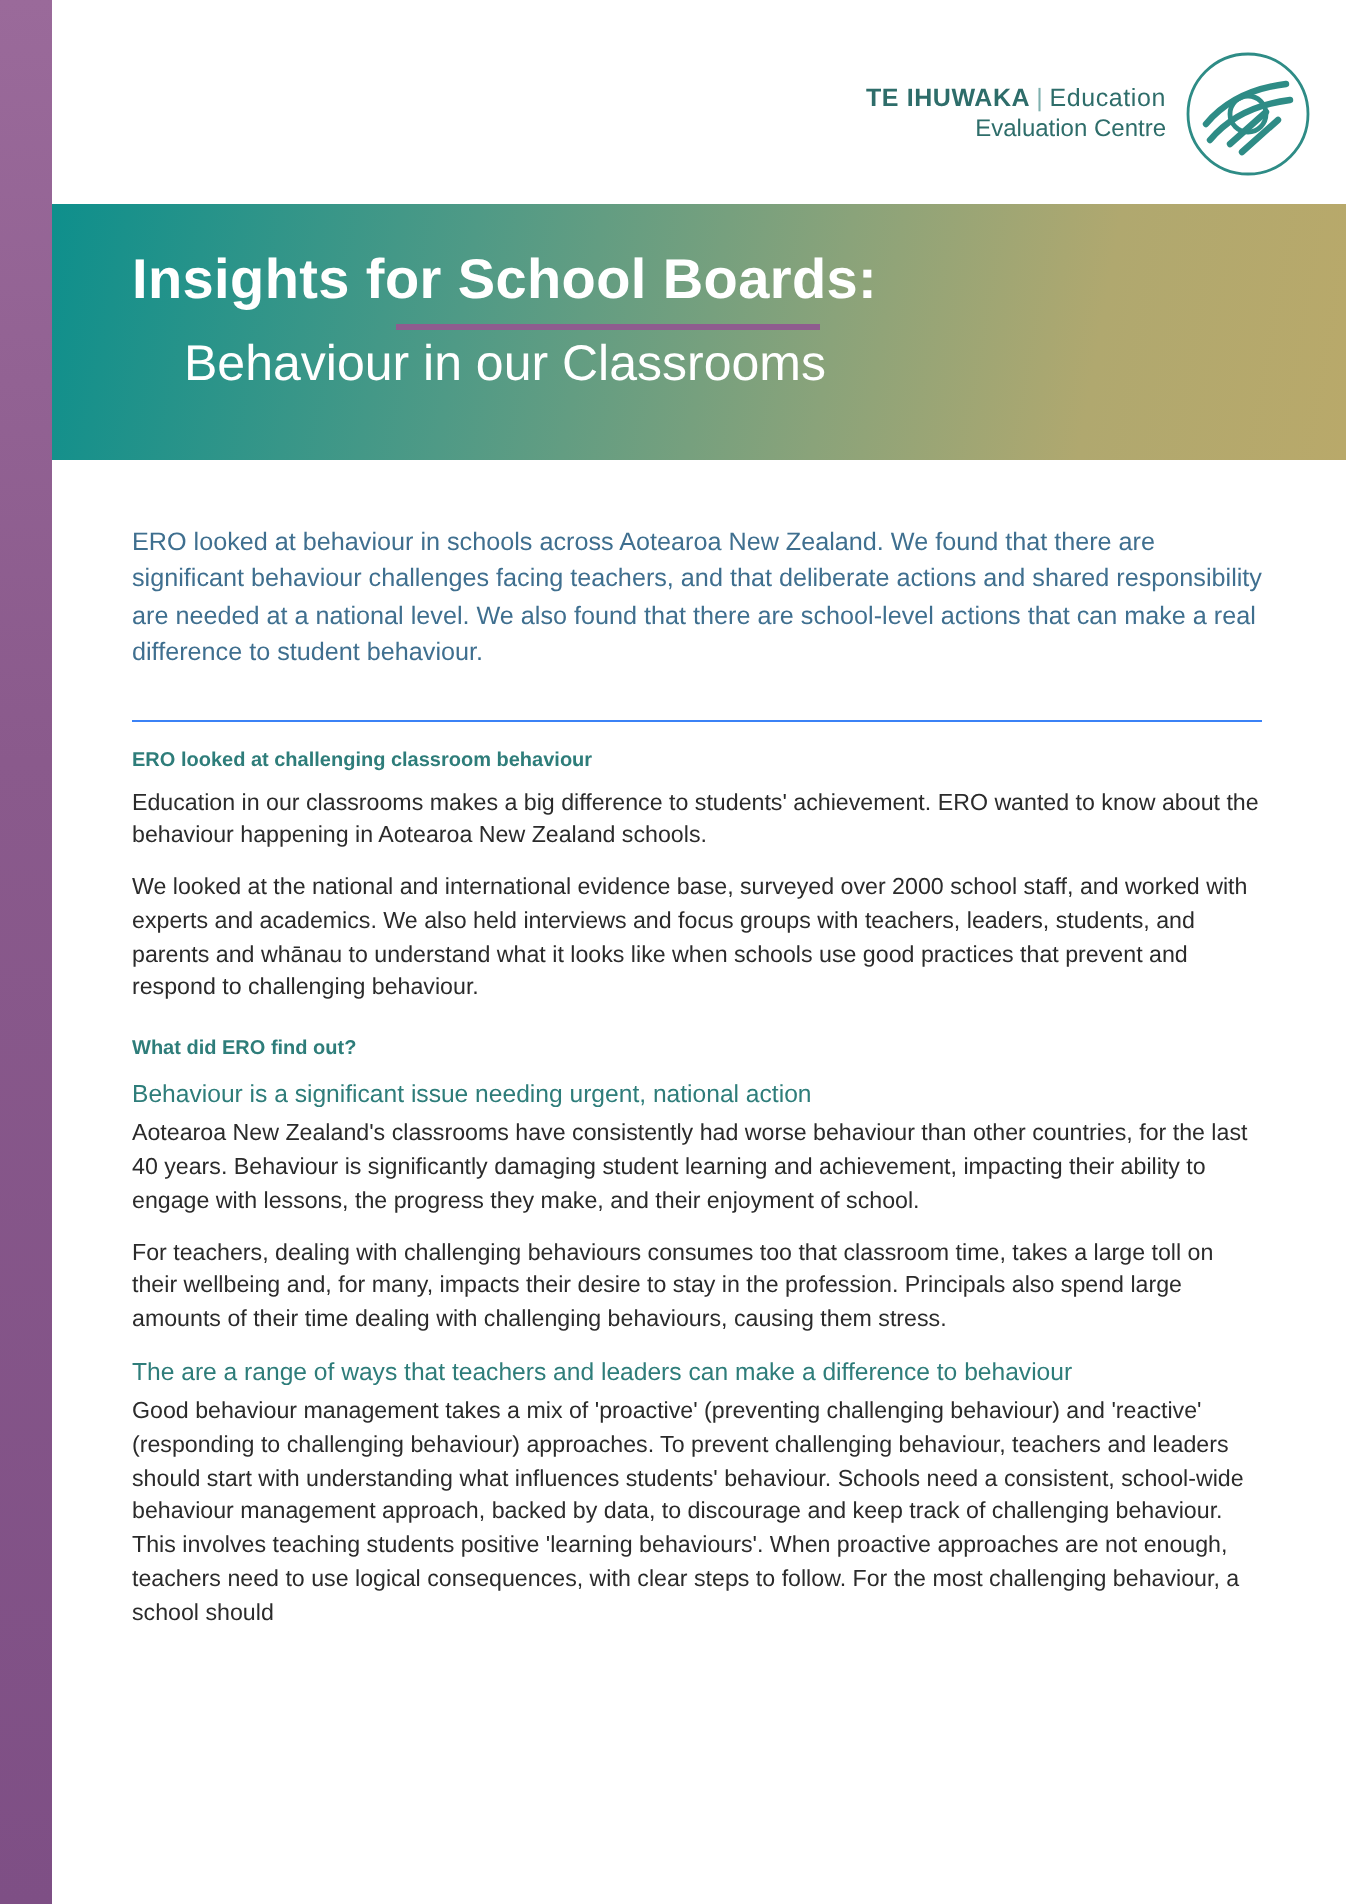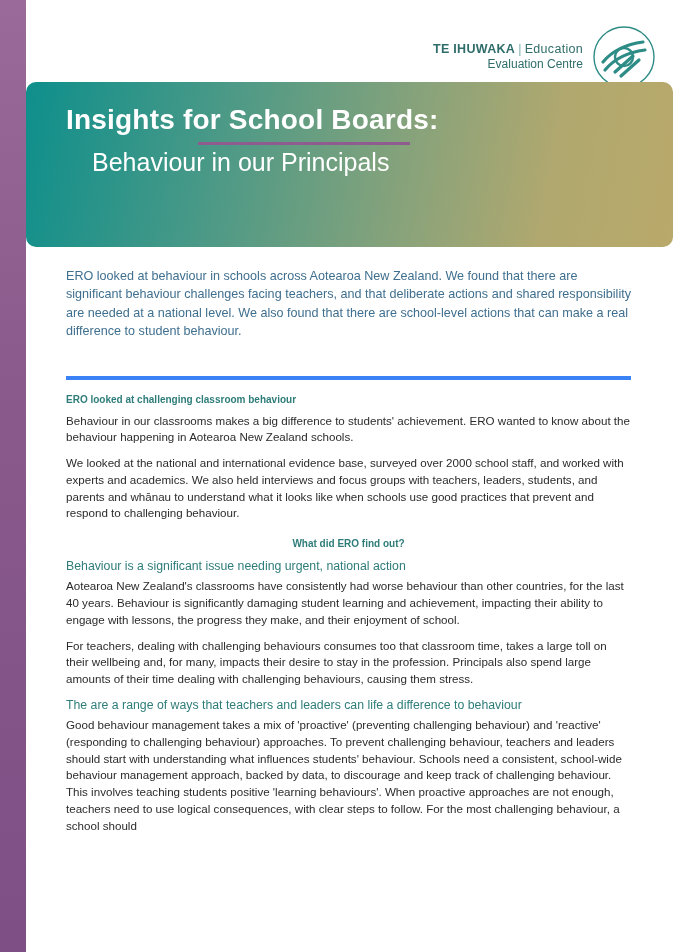--- a/index.html
+++ b/index.html
@@ -39,21 +39,21 @@
   .content-area {
     position: absolute;
     left: 26px;
     top: 0;
     right: 0;
     bottom: 0;
   }
   
   .logo-band {
     position: relative;
-    height: 82px;
+    height: 102px;
     background: #ffffff;
   }
   .logo-wrap {
     position: absolute;
     right: 18px;
     top: 26px;
     display: flex;
     align-items: center;
   }
   .logo-text {
@@ -80,25 +80,24 @@
     color: #2e6d6a;
   }
   .logo-mark {
     width: 62px;
     height: 62px;
     position: relative;
   }
   
   .title-banner {
     position: relative;
-    height: 165px;
+    height: 128px;
     background: linear-gradient(100deg, #0e8f8c 0%, #4f9a86 32%, #8aa37a 60%, #b0a86f 80%, #b9a96a 100%);
     padding: 22px 0 0 40px;
     box-sizing: border-box;
-    border-radius: 10px;
   }
   .title-main {
     font-size: 28px;
     color: #ffffff;
     font-weight: bold;
     letter-spacing: 0.2px;
     position: relative;
     display: inline-block;
   }
   .title-underline {
@@ -121,33 +120,33 @@
     padding: 20px 42px 0 40px;
     box-sizing: border-box;
   }
   .intro p {
     margin: 0 0 12px 0;
     color: #3f6f8f;
     font-size: 12.6px;
     line-height: 1.46;
   }
   .intro {
-    padding-bottom: 23px;
-    border-bottom: 4px solid #3b82f6;
+    padding-bottom: 12px;
+    border-bottom: 1px solid #3b82f6;
     margin-bottom: 14px;
+    margin-top: 12px;
   }
   h2.sec {
     color: #2e7d7a;
     font-size: 10px;
     margin: 0 0 8px 0;
     font-weight: bold;
   }
   h2.sec.spaced {
     margin-top: 16px;
-    text-align: center;
   }
   h3.sub {
     color: #2e7d7a;
     font-size: 12.3px;
     margin: 10px 0 5px 0;
     font-weight: normal;
   }
   p.body {
     margin: 0 0 9px 0;
     color: #2b2b2b;
@@ -183,37 +182,37 @@
             <path d="M28 50 L46 34" stroke="#2e8c86" stroke-width="3.2" fill="none" stroke-linecap="round"></path>
             <circle cx="31" cy="31" r="9" fill="none" stroke="#2e8c86" stroke-width="2.4"></circle>
           </svg>
         </div>
       </div>
     </div>
 
     <div class="title-banner">
       <div class="title-main"><span>Insights for </span><span>School Boards:</span></div>
       <div class="title-underline"></div>
-      <div class="title-sub">Behaviour in our Principals</div>
+      <div class="title-sub">Behaviour in our Classrooms</div>
     </div>
 
     <div class="body-wrap">
 
       <div class="intro">
         <p>ERO looked at behaviour in schools across Aotearoa New Zealand. We found that there are significant behaviour challenges facing teachers, and that deliberate actions and shared responsibility are needed at a national level. We also found that there are school-level actions that can make a real difference to student behaviour.</p>
       </div>
 
       <h2 class="sec">ERO looked at challenging classroom behaviour</h2>
-      <p class="body">Behaviour in our classrooms makes a big difference to students' achievement. ERO wanted to know about the behaviour happening in Aotearoa New Zealand schools.</p>
+      <p class="body">Education in our classrooms makes a big difference to students' achievement. ERO wanted to know about the behaviour happening in Aotearoa New Zealand schools.</p>
       <p class="body">We looked at the national and international evidence base, surveyed over 2000 school staff, and worked with experts and academics. We also held interviews and focus groups with teachers, leaders, students, and parents and whānau to understand what it looks like when schools use good practices that prevent and respond to challenging behaviour.</p>
 
       <h2 class="sec spaced">What did ERO find out?</h2>
 
       <h3 class="sub">Behaviour is a significant issue needing urgent, national action</h3>
       <p class="body">Aotearoa New Zealand's classrooms have consistently had worse behaviour than other countries, for the last 40 years. Behaviour is significantly damaging student learning and achievement, impacting their ability to engage with lessons, the progress they make, and their enjoyment of school.</p>
       <p class="body">For teachers, dealing with challenging behaviours consumes too that classroom time, takes a large toll on their wellbeing and, for many, impacts their desire to stay in the profession. Principals also spend large amounts of their time dealing with challenging behaviours, causing them stress.</p>
 
-      <h3 class="sub">The are a range of ways that teachers and leaders can life a difference to behaviour</h3>
+      <h3 class="sub">The are a range of ways that teachers and leaders can make a difference to behaviour</h3>
       <p class="body">Good behaviour management takes a mix of 'proactive' (preventing challenging behaviour) and 'reactive' (responding to challenging behaviour) approaches. To prevent challenging behaviour, teachers and leaders should start with understanding what influences students' behaviour. Schools need a consistent, school-wide behaviour management approach, backed by data, to discourage and keep track of challenging behaviour. This involves teaching students positive 'learning behaviours'. When proactive approaches are not enough, teachers need to use logical consequences, with clear steps to follow. For the most challenging behaviour, a school should</p>
 
     </div>
   </div>
 </div>
 
 </body></html>

